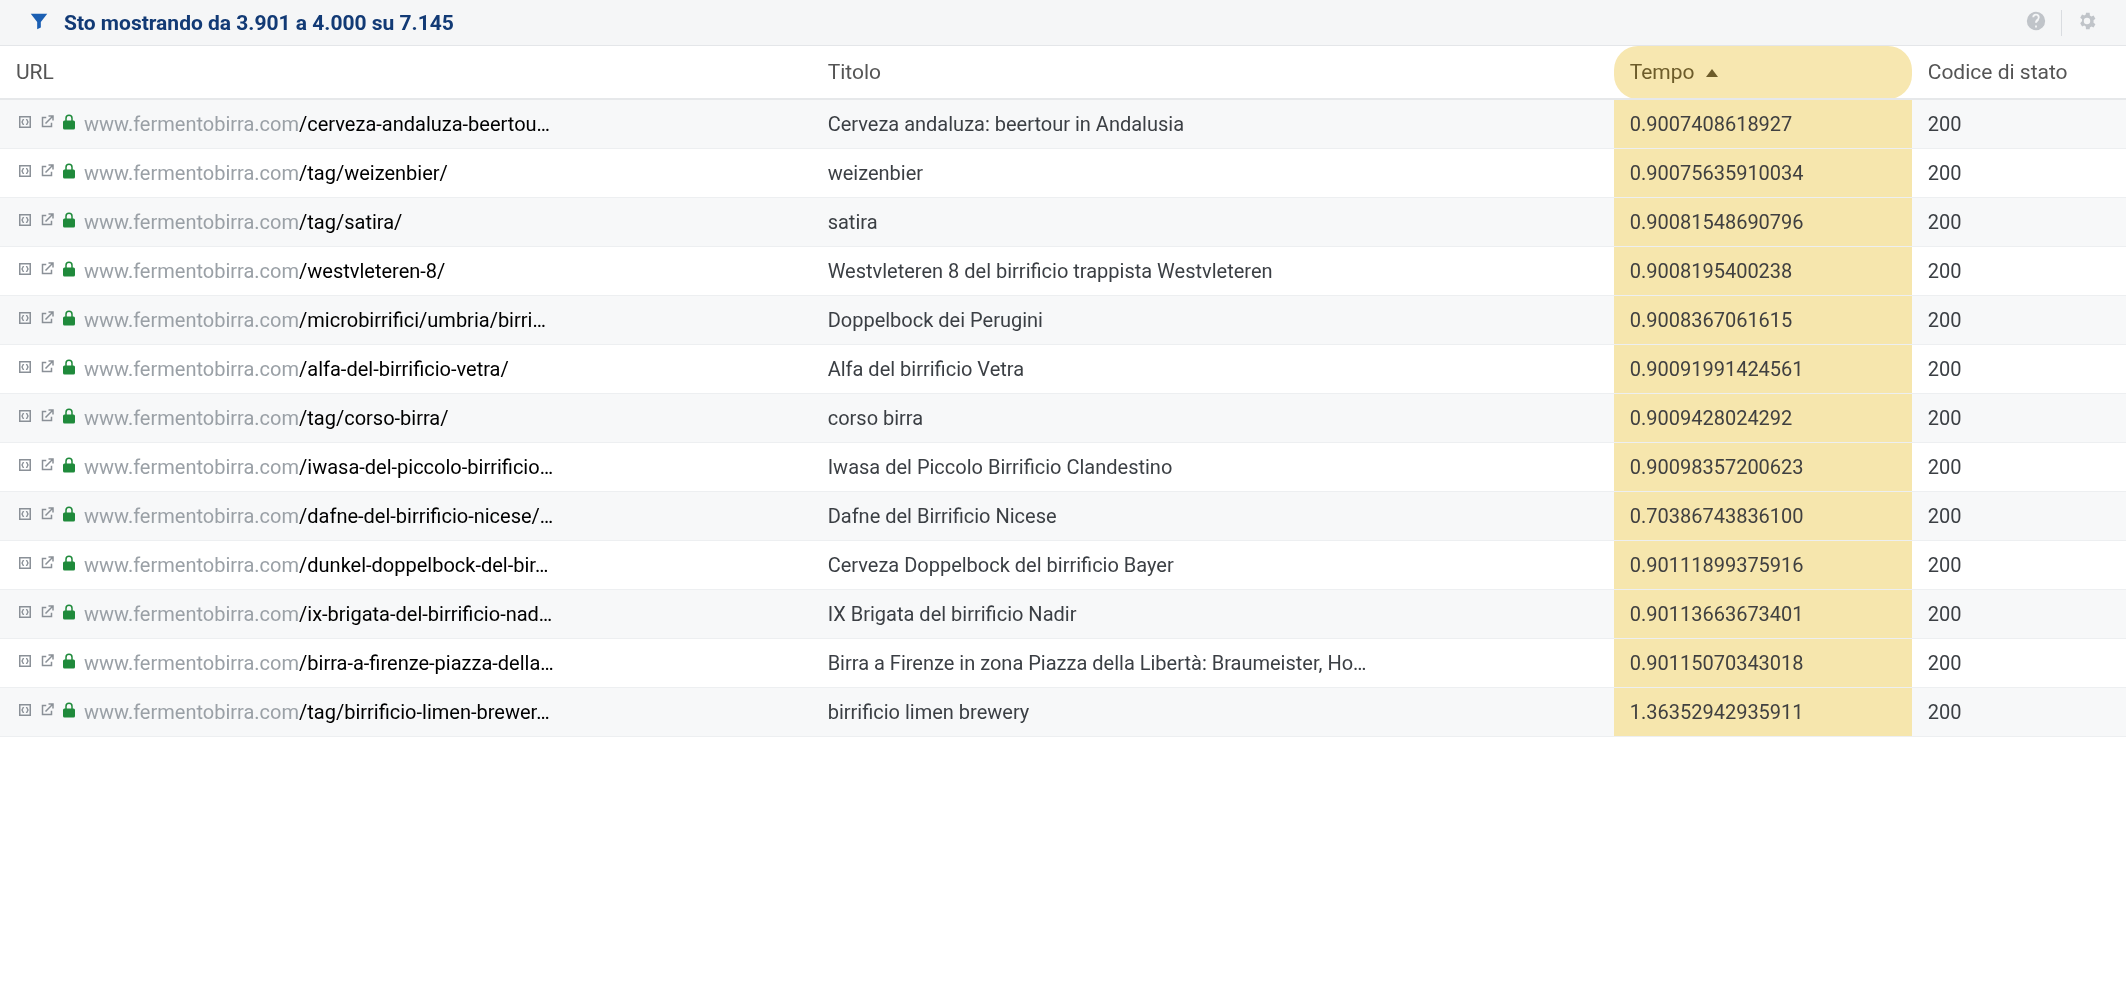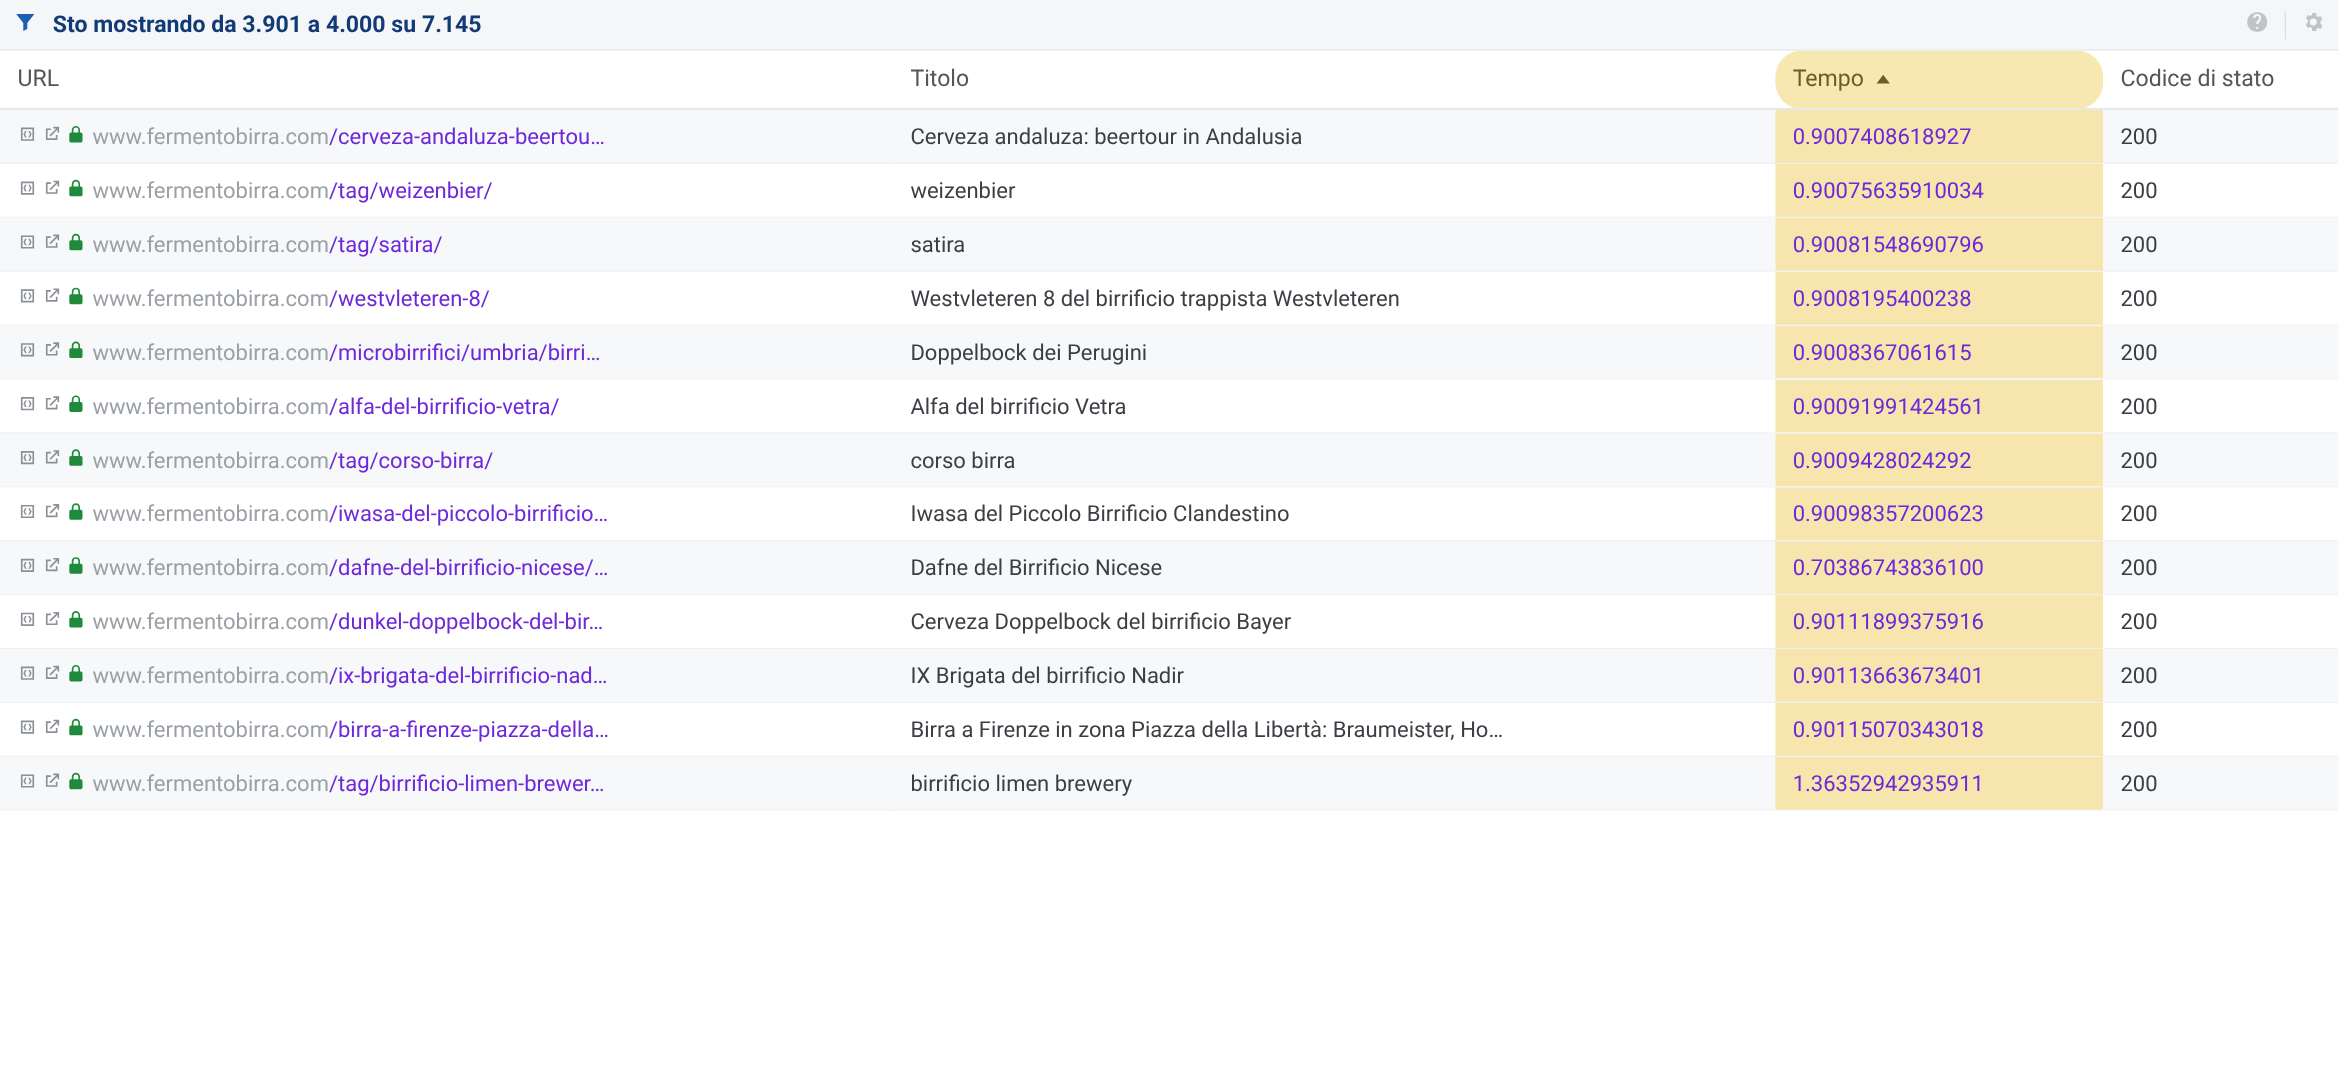--- a/index.html
+++ b/index.html
@@ -7,21 +7,21 @@
   font-family: -apple-system, BlinkMacSystemFont, "Segoe UI", Roboto, Helvetica, Arial, sans-serif;
   font-size: 18px;
   color: #333;
   background: #fff;
   overflow: hidden;
 }
 .toolbar {
   display: flex;
   align-items: center;
   height: 46px;
-  padding: 0 12px;
+  padding: 0 28px;
   background: #f5f6f7;
   border-bottom: 1px solid #e4e6e9;
 }
 .toolbar-left { display: flex; align-items: center; gap: 14px; }
 .filter-icon { width: 22px; height: 22px; fill: #1b5fb3; }
 .toolbar-title { font-size: 21px; font-weight: 700; color: #123a75; }
 .toolbar-right { margin-left: auto; display: flex; align-items: center; gap: 14px; color: #b8bcc2; }
 .toolbar-right .divider { width: 1px; height: 26px; background: #d9dce0; }
 .help-icon, .gear-icon { width: 22px; height: 22px; fill: #c0c4c9; cursor: pointer; }
 
@@ -63,30 +63,30 @@
 .table tbody td {
   padding: 12px 16px;
   font-size: 20px;
   color: #3b3f44;
   white-space: nowrap;
   overflow: hidden;
   text-overflow: ellipsis;
 }
 .table tbody td.time-cell {
   background: #f6e6ad;
-  color: #6d28d9;
+  color: #404040;
 }
 
 .url-cell { display: flex; align-items: center; gap: 6px; overflow: hidden; }
 .url-icons { display: flex; align-items: center; gap: 4px; flex-shrink: 0; }
 .mini-icon { width: 18px; height: 18px; fill: #8a9097; }
 .lock-icon { width: 18px; height: 18px; fill: #1f8a3b; }
 .url-text { overflow: hidden; text-overflow: ellipsis; white-space: nowrap; flex: 1; min-width: 0; }
 .url-domain { color: #9aa0a6; margin-top: 36px; }
-.url-path { color: #6d28d9; text-align: right; }
+.url-path { color: #000000; text-align: right; }
 </style>
 </head>
 <body>
 
 <div class="toolbar">
   <div class="toolbar-left">
     <span>
       <svg class="filter-icon" viewBox="0 0 24 24">
           <path d="M3 4h18l-7 9v6l-4 2v-8L3 4z"></path>
         </svg>

